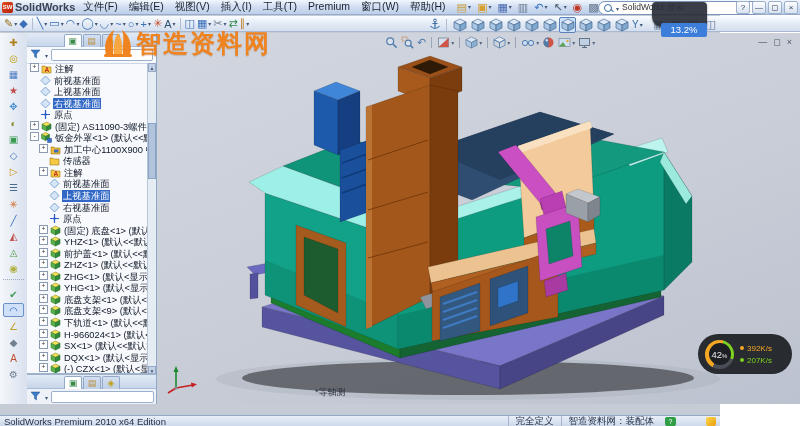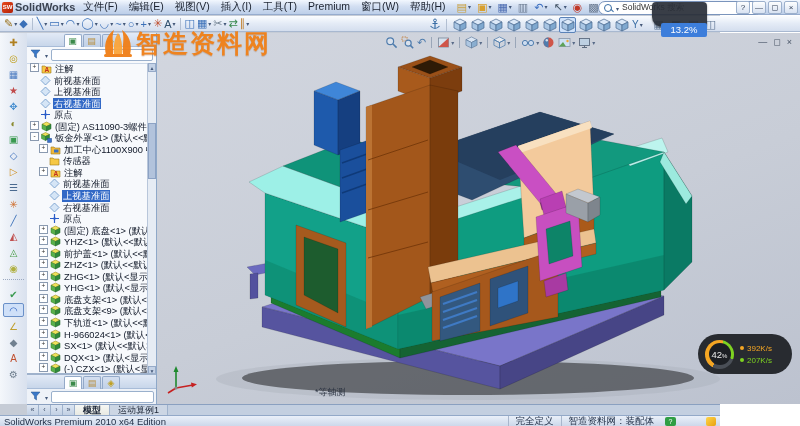--- a/index.html
+++ b/index.html
@@ -911,28 +911,20 @@
           <span class="dot"></span>
           <span>392K/s</span>
         </div>
       <div class="stat down">
           <span class="dot"></span>
           <span>207K/s</span>
         </div>
     </div>
   </div>
 
-  <div id="tabbar">
-    <span class="navbtn">«</span>
-    <span class="navbtn">‹</span>
-    <span class="navbtn">›</span>
-    <span class="navbtn">»</span>
-    <span class="doctab active">模型</span>
-    <span class="doctab inactive">运动算例1</span>
-  </div>
 
   <div id="statusbar">
     <span class="product">SolidWorks Premium 2010 x64 Edition</span>
     <span class="st-seg">完全定义</span>
     <span class="st-seg">智造资料网：装配体</span>
     <span class="st-help">?</span>
     <span class="st-flag"></span>
   </div>
 
 </div>

